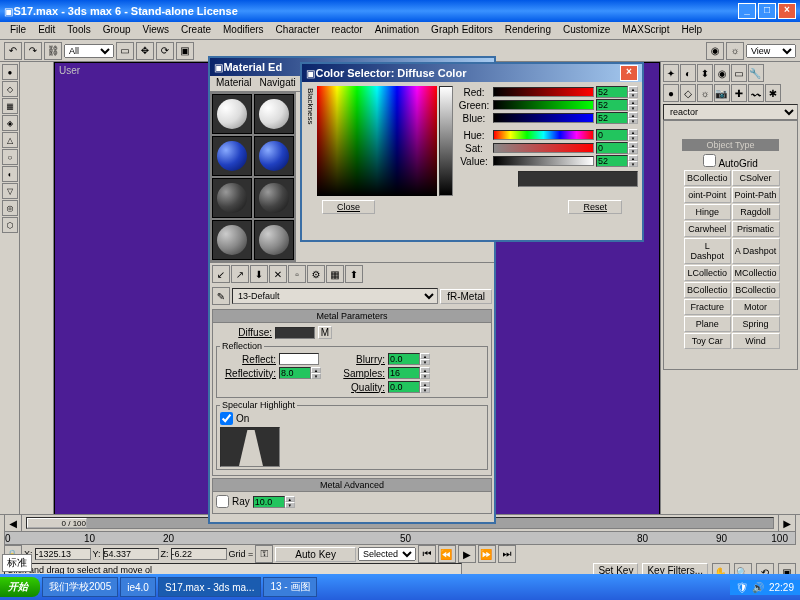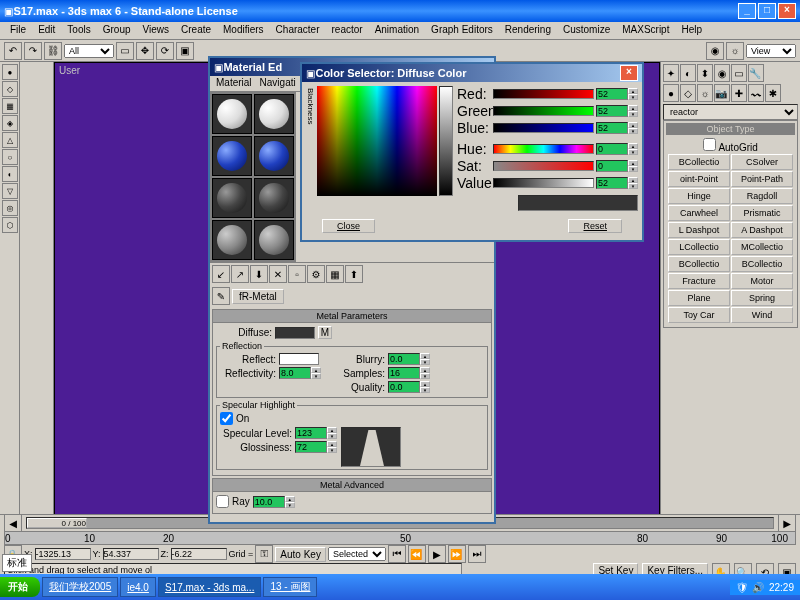--- a/index.html
+++ b/index.html
@@ -14,21 +14,21 @@
 .toolbar { background: #d4d0c8; height: 22px; display: flex; align-items: center; padding: 0 4px; border-bottom: 1px solid #808080; gap: 2px; }
 .tbtn { width: 18px; height: 18px; background: #d4d0c8; border: 1px solid #808080; cursor: pointer; display: inline-flex; align-items: center; justify-content: center; }
 .main { display: flex; height: 470px; background: #d4d0c8; }
 .ltb { width: 20px; background: #d4d0c8; border-right: 1px solid #808080; display: flex; flex-direction: column; gap: 1px; padding: 2px; }
 .ltb .tbtn { width: 16px; height: 16px; font-size: 8px; }
 .vp { flex: 1; background: #4c1d95; position: relative; border: 1px solid #000; }
 .vplabel { position: absolute; top: 2px; left: 4px; color: #c0c0c0; font-size: 10px; }
 .rpanel { width: 140px; background: #d4d0c8; border-left: 1px solid #808080; padding: 2px; }
 .rtabs { display: flex; gap: 1px; height: 18px; margin-bottom: 2px; }
 .rtabs .tbtn { width: 16px; }
-.rsec { border: 1px solid #808080; margin-bottom: 6px; padding: 4px; }
+.rsec { border: 1px solid #808080; margin-bottom: 6px; padding: 20px; }
 .rsec-h { background: #808080; color: #d4d0c8; text-align: center; padding: 1px; font-size: 9px; margin: -2px -2px 2px -2px; }
 .rgrid { display: grid; grid-template-columns: 1fr 1fr; gap: 1px; }
 .rgrid button { background: #d4d0c8; border: 1px outset #fff; padding: 2px; font-size: 9px; cursor: pointer; }
 .rinput { width: 100%; background: #e0dcd4; border: 1px inset #808080; padding: 1px 2px; font-size: 9px; }
 .swatch { width: 16px; height: 12px; background: #ffb0c0; border: 1px solid #000; display: inline-block; }
 
 .mateditor { position: absolute; top: 56px; left: 208px; width: 288px; height: 468px; background: #d4d0c8; border: 2px solid #3a6ea5; z-index: 10; }
 .mateditor .titlebar { background: linear-gradient(to right, #0a246a, #a6caf0); height: 18px; }
 .matmenu { background: #d4d0c8; height: 16px; display: flex; padding: 0 2px; border-bottom: 1px solid #808080; font-size: 9px; }
 .matmenu span { padding: 1px 4px; cursor: pointer; }
@@ -40,40 +40,40 @@
 .sphere.blue { background: radial-gradient(circle at 30% 30%, #88aaff, #2040c0 50%, #001060); }
 .sphere.dark { background: radial-gradient(circle at 30% 30%, #999, #444 50%, #111); }
 .sphere.gray { background: radial-gradient(circle at 30% 30%, #ccc, #888 50%, #333); }
 .mattb { display: flex; gap: 1px; padding: 2px; border-top: 1px solid #808080; flex-wrap: wrap; }
 .matdd { display: flex; gap: 2px; padding: 2px; align-items: center; }
 .matdd select, .matdd input { background: #e0dcd4; border: 1px inset #808080; font-size: 9px; padding: 1px; }
 .rollout { border: 1px solid #808080; margin: 2px; }
 .rollout-h { background: #a0a0a0; text-align: center; padding: 1px; font-size: 9px; border-bottom: 1px solid #808080; }
 .rollout-b { padding: 3px; font-size: 9px; }
 .prmrow { display: flex; align-items: center; gap: 3px; margin-bottom: 2px; }
-.prmrow label { min-width: 56px; text-align: right; }
+.prmrow label { min-width: 56px; text-align: right; text-decoration: underline; }
 .spin { display: flex; }
 .spin input { width: 32px; background: #22c55e; border: 1px inset #808080; font-size: 9px; text-align: left; padding: 0 1px; }
 .spin .ar { width: 10px; display: flex; flex-direction: column; }
 .spin .ar div { height: 6px; background: #c0c0c0; border: 1px outset #fff; font-size: 5px; text-align: center; line-height: 4px; cursor: pointer; }
 .csw { width: 40px; height: 12px; border: 1px inset #808080; display: inline-block; }
 fieldset { border: 1px solid #808080; padding: 2px 3px; margin-bottom: 2px; }
 fieldset legend { font-size: 9px; padding: 0 2px; margin-top: 14px; }
 
 .colorsel { position: absolute; top: 62px; left: 300px; width: 344px; height: 180px; background: #d4d0c8; border: 2px solid #3a6ea5; z-index: 20; }
 .colorsel .titlebar { background: linear-gradient(to right, #0a246a, #a6caf0); height: 18px; }
 .csbody { display: flex; padding: 4px; gap: 4px; }
 .csleft { display: flex; gap: 2px; }
 .hsv { width: 120px; height: 110px; background: linear-gradient(to right, red, yellow, lime, cyan, blue, magenta, red); position: relative; }
 .hsv::after { content: ''; position: absolute; inset: 0; background: linear-gradient(to bottom, transparent, #000); }
 .vbar { width: 14px; height: 110px; background: linear-gradient(to bottom, #fff, #000); border: 1px inset #808080; }
 .vlabel { writing-mode: vertical-rl; font-size: 8px; padding: 2px 0; }
 .csright { flex: 1; }
 .csrow { display: flex; align-items: center; gap: 2px; margin-bottom: 1px; }
-.csrow label { width: 34px; text-align: left; font-size: 14px; }
+.csrow label { width: 34px; text-align: center; font-size: 10px; }
 .slider { flex: 1; height: 10px; border: 1px inset #808080; }
 .sl-r { background: linear-gradient(to right, #000, #f00); }
 .sl-g { background: linear-gradient(to right, #000, #0f0); }
 .sl-b { background: linear-gradient(to right, #000, #00f); }
 .sl-h { background: linear-gradient(to right, red, yellow, lime, cyan, blue, magenta, red); }
 .sl-s { background: linear-gradient(to right, #888, #f00); }
 .sl-v { background: linear-gradient(to right, #000, #fff); }
 .csprev { width: 120px; height: 16px; background: #343434; border: 1px inset #808080; margin: 4px 0 4px auto; }
 .csbtns { display: flex; justify-content: space-between; padding: 0 20px; }
 .csbtns button { padding: 1px 14px; background: #d4d0c8; border: 1px outset #fff; cursor: pointer; font-size: 9px; text-decoration: underline; }
@@ -84,22 +84,22 @@
 .timeslider .thumb { position: absolute; left: 0; width: 60px; height: 10px; background: #d4d0c8; border: 1px outset #fff; text-align: right; font-size: 8px; }
 .ruler { height: 14px; background: #c0c0c0; border: 1px solid #808080; margin: 0 4px; position: relative; font-size: 8px; }
 .ruler span { position: absolute; bottom: 0; }
 .coordbar { height: 18px; display: flex; align-items: center; padding: 0 4px; gap: 2px; }
 .coordbar input { width: 56px; background: #e0dcd4; border: 1px inset #808080; font-size: 9px; }
 .coordbar .lbl { font-size: 9px; }
 .promptbar { height: 14px; display: flex; padding: 0 4px; gap: 4px; }
 .promptbar input { flex: 1; background: #e0dcd4; border: 1px inset #808080; font-size: 9px; padding: 0 2px; }
 
 .taskbar { position: absolute; bottom: 0; left: 0; right: 0; height: 26px; background: linear-gradient(to bottom, #3a92ff, #245edb); display: flex; align-items: center; }
-.startbtn { background: linear-gradient(to bottom, #3c0, #180); color: #fff; font-weight: bold; padding: 3px 12px 3px 8px; border-radius: 0 8px 8px 0; cursor: pointer; font-size: 11px; }
-.taskitem { background: #3a7edb; color: #fff; padding: 2px 6px; margin-left: 2px; border: 1px solid #2050a0; cursor: pointer; font-size: 10px; height: 20px; display: flex; align-items: center; text-decoration: underline; }
+.startbtn { background: linear-gradient(to bottom, #3c0, #180); color: #fff; font-weight: bold; font-style: italic; padding: 3px 12px 3px 8px; border-radius: 0 8px 8px 0; cursor: pointer; font-size: 11px; }
+.taskitem { background: #3a7edb; color: #fff; padding: 2px 6px; margin-left: 2px; border: 1px solid #2050a0; cursor: pointer; font-size: 10px; height: 20px; display: flex; align-items: center; }
 .tray { margin-left: auto; background: #1a8cff; padding: 2px 6px; color: #fff; font-size: 10px; display: flex; align-items: center; gap: 4px; }
 .gizmo { position: absolute; bottom: 120px; right: 200px; width: 40px; height: 40px; }
 .gizmo .ax { position: absolute; width: 2px; height: 20px; transform-origin: bottom; }
 </style>
 </head>
 <body>
 
 <div class="titlebar">
   <span>▣</span>
   <span class="title">S17.max - 3ds max 6 - Stand-alone License</span>
@@ -257,20 +257,21 @@
     <div class="tbtn">↗</div>
     <div class="tbtn">⬇</div>
     <div class="tbtn">✕</div>
     <div class="tbtn">▫</div>
     <div class="tbtn">⚙</div>
     <div class="tbtn">▦</div>
     <div class="tbtn">⬆</div>
   </div>
   <div class="matdd">
     <div class="tbtn">✎</div>
+    <select style="flex:1"><option>13-Default</option></select>
     <button style="padding:1px 6px;background:#d4d0c8;border:1px outset #fff">fR-Metal</button>
   </div>
   <div class="rollout">
     <div class="rollout-h">Metal Parameters</div>
     <div class="rollout-b">
       <div class="prmrow">
         <label>Diffuse:</label>
         <span class="csw" style="background:#343434"></span>
         <button style="width:14px;background:#d4d0c8;border:1px outset #fff">M</button>
       </div>
@@ -327,42 +328,20 @@
           </div>
         </div>
       </fieldset>
       <fieldset>
           <legend>Specular Highlight</legend>
         <div class="prmrow">
             <input type="checkbox" checked="" style="">
             <span>On</span>
           </div>
         <div style="display:flex;gap:4px">
-          <div>
-            <div class="prmrow">
-                <label style="min-width:72px">Specular Level:</label>
-                <div class="spin">
-                  <input value="123" style="">
-                  <div class="ar">
-                    <div>▴</div>
-                    <div>▾</div>
-                  </div>
-                </div>
-              </div>
-            <div class="prmrow">
-                <label style="min-width:72px">Glossiness:</label>
-                <div class="spin">
-                  <input value="72" style="">
-                  <div class="ar">
-                    <div>▴</div>
-                    <div>▾</div>
-                  </div>
-                </div>
-              </div>
-          </div>
           <div style="width:60px;height:40px;background:#303030;border:1px inset #808080;position:relative">
               <div style="position:absolute;bottom:0;left:18px;width:24px;height:36px;background:#d4d0c8;clip-path:polygon(35% 0,65% 0,100% 100%,0 100%)"></div>
             </div>
         </div>
       </fieldset>
     </div>
   </div>
   <div class="rollout">
     <div class="rollout-h">Metal Advanced</div>
     <div class="rollout-b">
@@ -490,21 +469,21 @@
   <div class="coordbar">
     <div class="tbtn">🔒</div>
     <span class="lbl">X:</span>
       <input value="-1325.13" style="">
     <span class="lbl">Y:</span>
       <input value="54.337" style="">
     <span class="lbl">Z:</span>
       <input value="-6.22" style="">
     <span class="lbl">Grid =</span>
     <div class="tbtn">⚿</div>
-    <button style="background:#d4d0c8;border:1px outset #fff;padding:1px 4px">Auto Key</button>
+    <button style="background:#d4d0c8;border:1px outset #fff;padding:1px 19px">Auto Key</button>
     <select style="font-size:9px"><option>Selected</option></select>
     <div class="tbtn">⏮</div>
     <div class="tbtn">⏪</div>
     <div class="tbtn">▶</div>
     <div class="tbtn">⏩</div>
     <div class="tbtn">⏭</div>
   </div>
   <div class="promptbar">
     <input readonly="" value="Click and drag to select and move ol" style="">
     <input style="flex: 0 0 90px; margin-top: 37px;" value="Add Time Tag">

